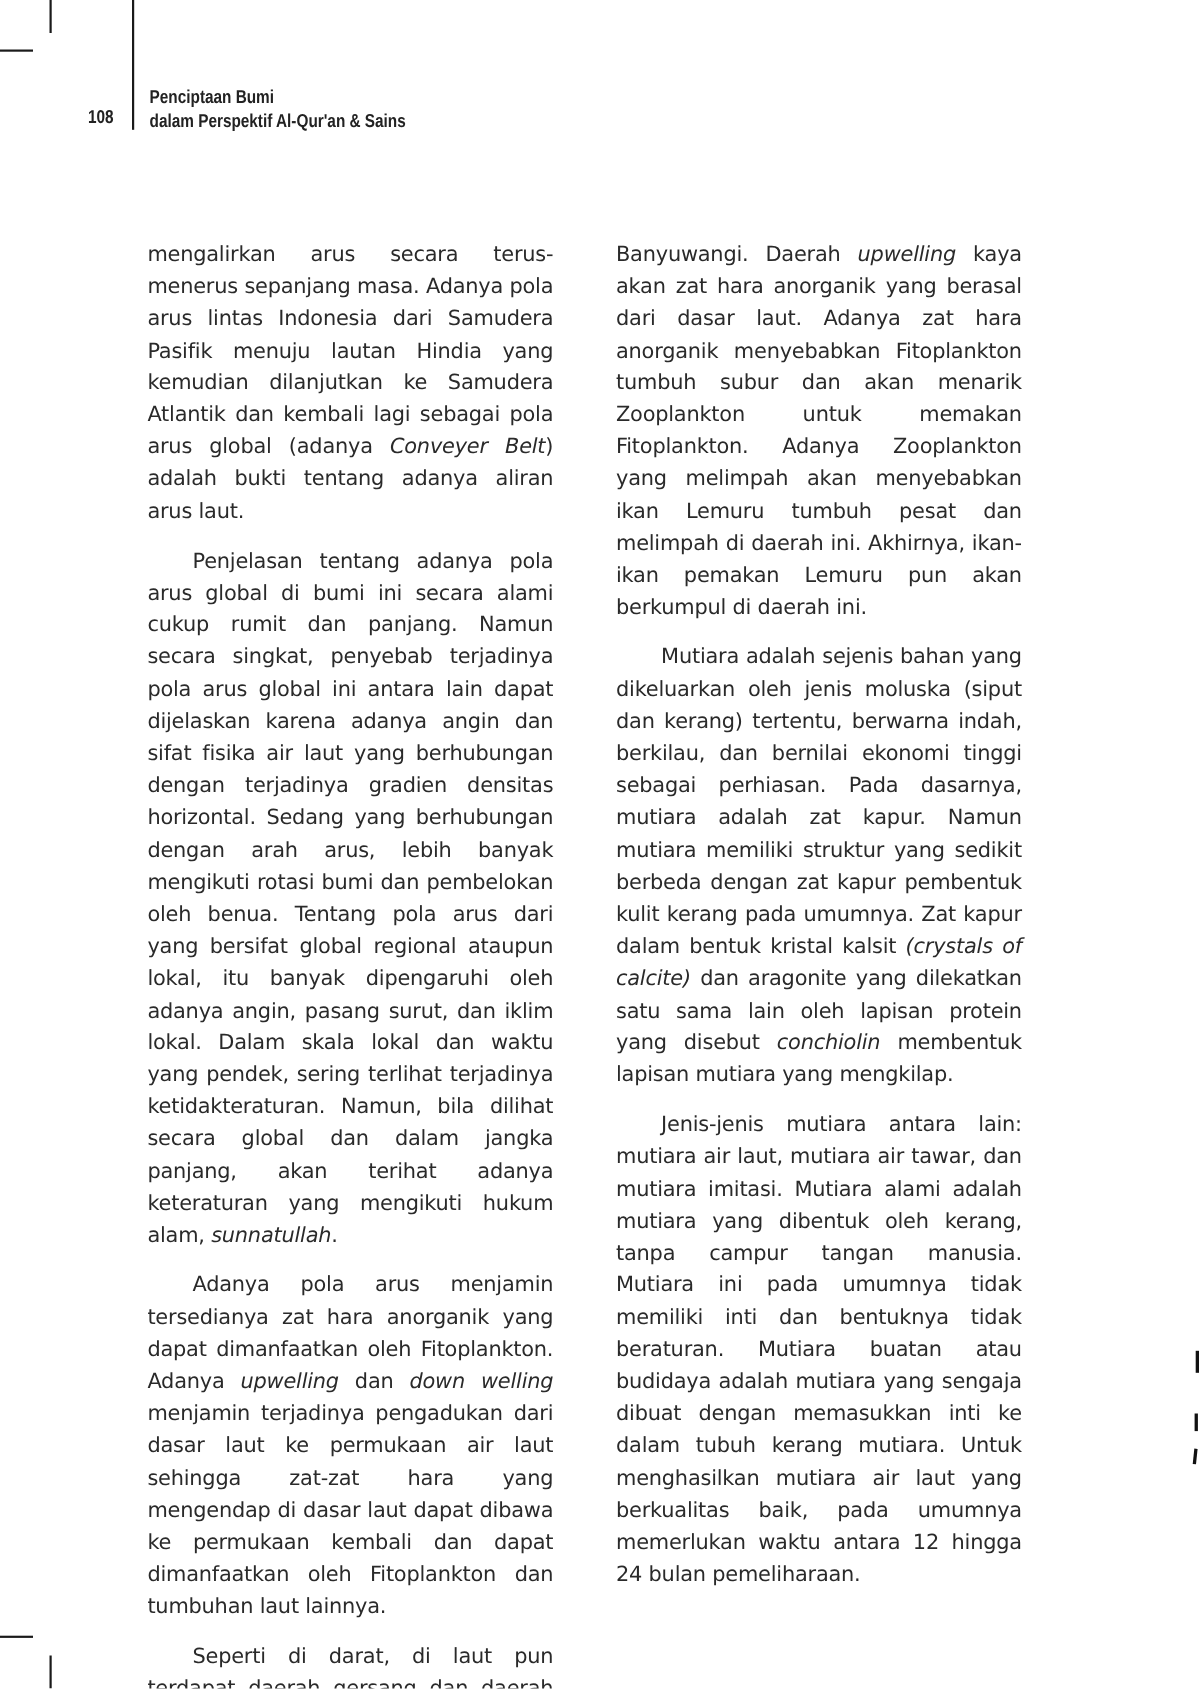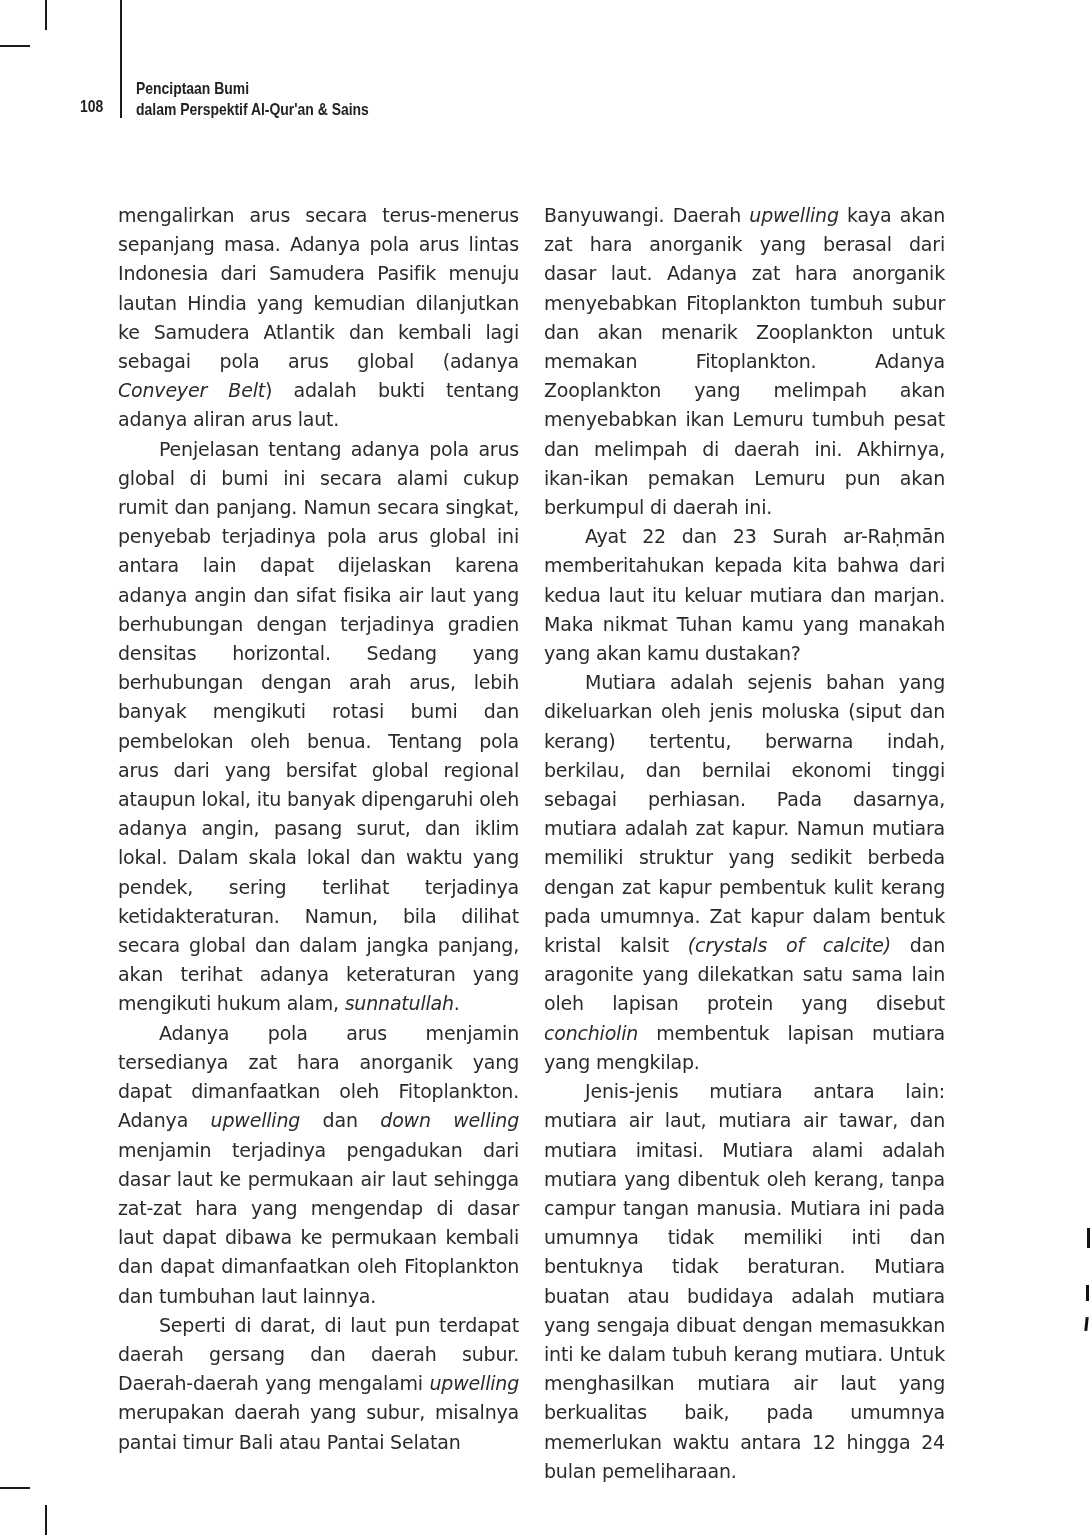--- a/index.html
+++ b/index.html
@@ -32,21 +32,21 @@
       white-space: nowrap;
     }
     .column {
       position: absolute; top: 201px; width: 401px;
       font-size: 19px; line-height: 29.2px;
       text-align: justify;
       letter-spacing: -0.2px;
     }
     .col-left { left: 118px; }
     .col-right { left: 544px; }
-    .column p { margin: 0; text-indent: 0; }
+    .column p { margin: 16px; text-indent: 0; }
     .column p.indent { text-indent: 41px; }
     .column p.noindent { text-indent: 0; }
     .column em { }
     .edge-mark { position: absolute; background: #111; width: 3px; }
     .em1 { left: 1087px; top: 1228px; height: 20px; }
     .em2 { left: 1086px; top: 1285px; height: 16px; }
     .em3 { left: 1085px; top: 1317px; height: 14px; transform: rotate(6deg); }
   </style>
 </head>
 <body>
@@ -65,20 +65,19 @@
 
 <div class="column col-left">
   <p class="noindent"><span>mengalirkan arus secara terus-menerus sepanjang masa. Adanya pola arus lintas Indonesia dari Samudera Pasifik menuju lautan Hindia yang kemudian dilanjutkan ke Samudera Atlantik dan kembali lagi sebagai pola arus global (adanya </span><em>Conveyer Belt</em><span>) adalah bukti tentang adanya aliran arus laut.</span></p>
   <p class="indent"><span>Penjelasan tentang adanya pola arus global di bumi ini secara alami cukup rumit dan panjang. Namun secara singkat, penyebab terjadinya pola arus global ini antara lain dapat dijelaskan karena adanya angin dan sifat fisika air laut yang berhubungan dengan terjadinya gradien densitas horizontal. Sedang yang berhubungan dengan arah arus, lebih banyak mengikuti rotasi bumi dan pembelokan oleh benua. Tentang pola arus dari yang bersifat global regional ataupun lokal, itu banyak dipengaruhi oleh adanya angin, pasang surut, dan  iklim lokal. Dalam skala lokal dan waktu yang pendek, sering terlihat terjadinya ketidakteraturan. Namun, bila dilihat secara global dan dalam jangka panjang, akan terihat adanya keteraturan yang mengikuti hukum alam, </span><em>sunnatullah</em><span>.</span></p>
   <p class="indent"><span>Adanya pola arus menjamin tersedianya zat hara anorganik yang dapat dimanfaatkan oleh Fitoplankton. Adanya </span><em>upwelling</em><span> dan </span><em>down welling</em><span> menjamin terjadinya pengadukan dari dasar laut ke permukaan air laut sehingga zat-zat hara yang mengendap di dasar laut dapat dibawa ke permukaan kembali dan dapat dimanfaatkan oleh Fitoplankton dan tumbuhan laut lainnya.</span></p>
   <p class="indent"><span>Seperti di darat, di laut pun terdapat daerah gersang dan daerah subur. Daerah-daerah yang mengalami </span><em>upwelling</em><span> merupakan daerah yang subur, misalnya pantai timur Bali atau Pantai Selatan</span></p>
 </div>
 
 <div class="column col-right">
   <p class="noindent"><span>Banyuwangi. Daerah </span><em>upwelling</em><span> kaya akan zat hara anorganik yang berasal dari dasar laut. Adanya zat hara anorganik menyebabkan Fitoplankton tumbuh subur dan akan menarik Zooplankton untuk memakan Fitoplankton. Adanya Zooplankton yang melimpah akan menyebabkan ikan Lemuru tumbuh pesat dan melimpah di daerah ini. Akhirnya, ikan-ikan pemakan Lemuru pun akan berkumpul di daerah ini.</span></p>
-  <p class="indent"><span>Ayat 22 dan 23 Surah ar-Raḥmān memberitahukan kepada kita bahwa dari kedua laut itu keluar  mutiara dan marjan. Maka nikmat Tuhan kamu yang manakah yang akan kamu dustakan?</span></p>
   <p class="indent"><span>Mutiara adalah sejenis bahan yang dikeluarkan oleh jenis moluska (siput dan kerang) tertentu, berwarna indah, berkilau, dan bernilai ekonomi tinggi sebagai perhiasan.  Pada dasarnya, mutiara adalah zat kapur. Namun mutiara memiliki struktur yang sedikit berbeda dengan zat kapur pembentuk kulit kerang pada umumnya. Zat kapur dalam bentuk kristal kalsit </span><em>(crystals of calcite)</em><span> dan aragonite yang dilekatkan satu sama lain oleh lapisan protein yang disebut </span><em>conchiolin</em><span> membentuk lapisan mutiara yang mengkilap.</span></p>
   <p class="indent"><span>Jenis-jenis mutiara antara lain: mutiara air laut, mutiara air tawar, dan mutiara imitasi. Mutiara alami adalah mutiara yang dibentuk oleh kerang, tanpa campur tangan manusia. Mutiara ini pada umumnya tidak memiliki inti dan bentuknya tidak beraturan. Mutiara buatan atau budidaya adalah mutiara yang sengaja dibuat dengan memasukkan inti ke dalam tubuh kerang mutiara. Untuk menghasilkan mutiara air laut yang berkualitas baik, pada umumnya memerlukan waktu antara 12 hingga 24 bulan pemeliharaan.</span></p>
 </div>
 
 <div class="edge-mark em1"></div>
 <div class="edge-mark em2"></div>
 <div class="edge-mark em3"></div>
 
 </body></html>

